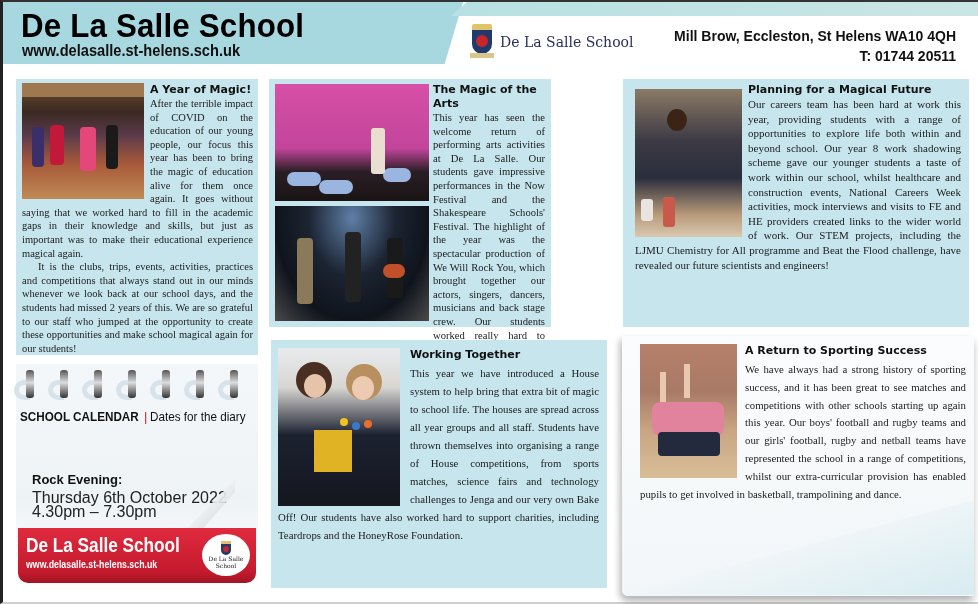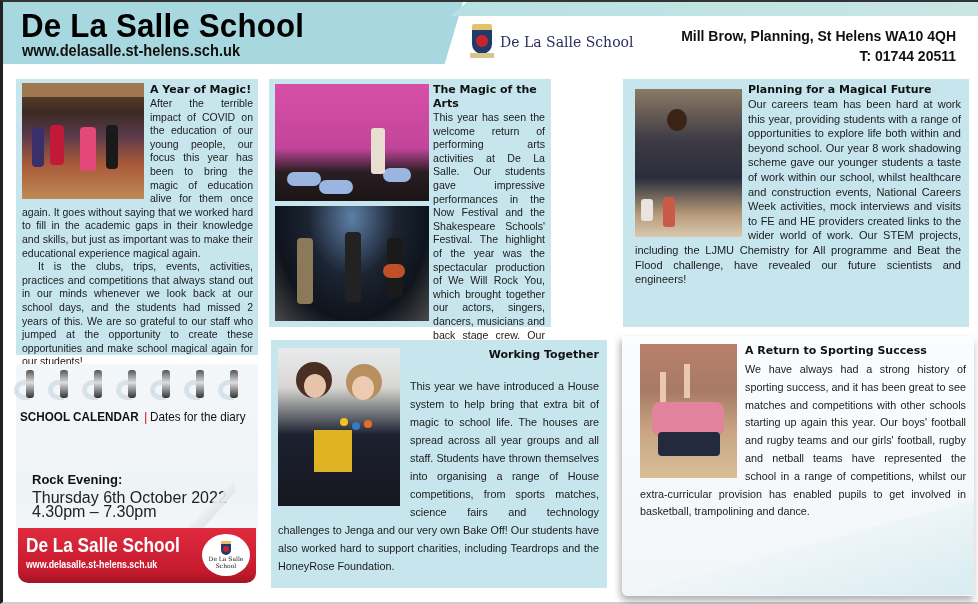--- a/index.html
+++ b/index.html
@@ -18,21 +18,21 @@
   .crest .crown { position: absolute; left: 2px; top: 0; width: 20px; height: 6px; background: #e2c36d; border-radius: 2px 2px 0 0; }
   .crest .shield { position: absolute; left: 2px; top: 6px; width: 20px; height: 24px; background: #1f3a6b; border-radius: 0 0 10px 10px; }
   .crest .rose { position: absolute; left: 6px; top: 11px; width: 12px; height: 12px; background: #c8252b; border-radius: 50%; }
   .crest .ribbon { position: absolute; left: 0; top: 29px; width: 24px; height: 5px; background: #d8c58a; }
   .logo-text { font-family: "DejaVu Serif", serif; font-size: 14px; color: #2a2f5a; }
   .address { position: absolute; right: 22px; top: 24px; text-align: right; font-family: "Liberation Sans", sans-serif; font-weight: 700; font-size: 14px; line-height: 20px; color: #111; }
 
   
   .box { position: absolute; background: #c6e5ed; }
   .art-title { font-family: "DejaVu Sans", sans-serif; font-weight: 700; font-size: 11px; color: #111; line-height: 14px; }
-  .art-text { font-family: Liberation Sans, sans-serif; font-size: 10.5px; line-height: 13.6px; text-align: justify; color: #1b1b1b; }
+  .art-text { font-family: Liberation Serif, serif; font-size: 10.5px; line-height: 13.6px; text-align: justify; color: #1b1b1b; }
   .float-photo { float: left; margin: 0 6px 2px 0; position: relative; overflow: hidden; }
   .indent { text-indent: 16px; display: block; }
 
   
   .cal { position: absolute; left: 16px; top: 364px; width: 242px; height: 225px; background: linear-gradient(180deg, #f4f7f9 0%, #eef3f6 60%, #ffffff 100%); }
   .rings { position: absolute; left: 22px; top: 370px; width: 220px; height: 34px; display: flex; justify-content: space-between; }
   .ring { width: 16px; height: 30px; position: relative; }
   .ring .loop { position: absolute; left: -8px; top: 10px; width: 16px; height: 20px; border: 5px solid #d6e3ea; border-right: none; border-radius: 10px 0 0 10px; }
   .ring .bar { position: absolute; left: 4px; top: 0; width: 8px; height: 28px; background: linear-gradient(180deg, #555 0%, #ddd 45%, #333 100%); border-radius: 3px; }
   .cal-title { position: absolute; left: 20px; top: 409px; font-family: "Liberation Sans", sans-serif; font-size: 13px; color: #111; white-space: nowrap; }
@@ -67,21 +67,21 @@
   <div class="logo">
     <div class="crest">
       <div class="crown"></div>
         <div class="shield"></div>
         <div class="rose"></div>
         <div class="ribbon"></div>
     </div>
     <span class="logo-text">De La Salle School</span>
   </div>
   <div class="address">
-    <div>Mill Brow, Planning, St Helens WA10 4QH</div>
+    <div>Mill Brow, Eccleston, St Helens WA10 4QH</div>
     <div>T: 01744 20511</div>
   </div>
 </div>
 
 <div class="box" style="left:16px; top:79px; width:242px; height:276px; padding:4px 5px 4px 6px;">
   <div class="float-photo" style="width:122px; height:116px; background: linear-gradient(180deg, #6b4a2e 0%, #3b2a22 25%, #5a3a4a 45%, #a85a3a 70%, #c08a55 100%);">
     <div style="position:absolute; left:0; top:0; width:122px; height:14px; background:#a07850;"></div>
     <div style="position:absolute; left:28px; top:42px; width:14px; height:40px; background:#c2183a; border-radius:4px;"></div>
     <div style="position:absolute; left:58px; top:44px; width:16px; height:44px; background:#e4487a; border-radius:4px;"></div>
     <div style="position:absolute; left:84px; top:42px; width:12px; height:44px; background:#1a1a1a; border-radius:4px;"></div>
@@ -123,21 +123,21 @@
   <div class="float-photo" style="width:122px; height:158px; margin-right:10px; background: linear-gradient(180deg, #e8ebee 0%, #d8d6d2 25%, #1c2130 55%, #15171f 100%);">
     <div style="position:absolute; left:18px; top:14px; width:36px; height:36px; background:#4a2e22; border-radius:50%;"></div>
     <div style="position:absolute; left:68px; top:16px; width:36px; height:36px; background:#b89060; border-radius:50%;"></div>
     <div style="position:absolute; left:26px; top:26px; width:22px; height:24px; background:#e6c4aa; border-radius:50%;"></div>
     <div style="position:absolute; left:74px; top:28px; width:22px; height:24px; background:#eccbb2; border-radius:50%;"></div>
     <div style="position:absolute; left:36px; top:82px; width:38px; height:42px; background:#e0b324;"></div>
     <div style="position:absolute; left:62px; top:70px; width:8px; height:8px; background:#f3c321; border-radius:50%;"></div>
     <div style="position:absolute; left:74px; top:74px; width:8px; height:8px; background:#3a78c8; border-radius:50%;"></div>
     <div style="position:absolute; left:86px; top:72px; width:8px; height:8px; background:#e86d2a; border-radius:50%;"></div>
   </div>
-  <div class="art-title" style="margin-bottom:15px;text-align:right;">Working Together</div>
+  <div class="art-title" style="margin-bottom:2px;">Working Together</div>
   <div class="art-text" style="font-size:10.8px; line-height:18px;">This year we have introduced a House system to help bring that extra bit of magic to school life. The houses are spread across all year groups and all staff. Students have thrown themselves into organising a range of House competitions, from sports matches, science fairs and technology challenges to Jenga and our very own Bake Off! Our students have also worked hard to support charities, including Teardrops and the HoneyRose Foundation.</div>
 </div>
 
 <div class="paper"></div>
 <div class="paper-wave"></div>
 <div style="position:absolute; left:640px; top:344px; width:326px; padding:0;">
   <div class="float-photo" style="width:97px; height:134px; margin-right:8px; background: linear-gradient(180deg, #b7806a 0%, #a87a66 35%, #c9a683 65%, #d8be98 100%);">
     <div style="position:absolute; left:12px; top:58px; width:72px; height:34px; background:#e2839e; border-radius:8px;"></div>
     <div style="position:absolute; left:18px; top:88px; width:62px; height:24px; background:#232a3e; border-radius:4px;"></div>
     <div style="position:absolute; left:20px; top:28px; width:6px; height:30px; background:#e8c9b0;"></div>

